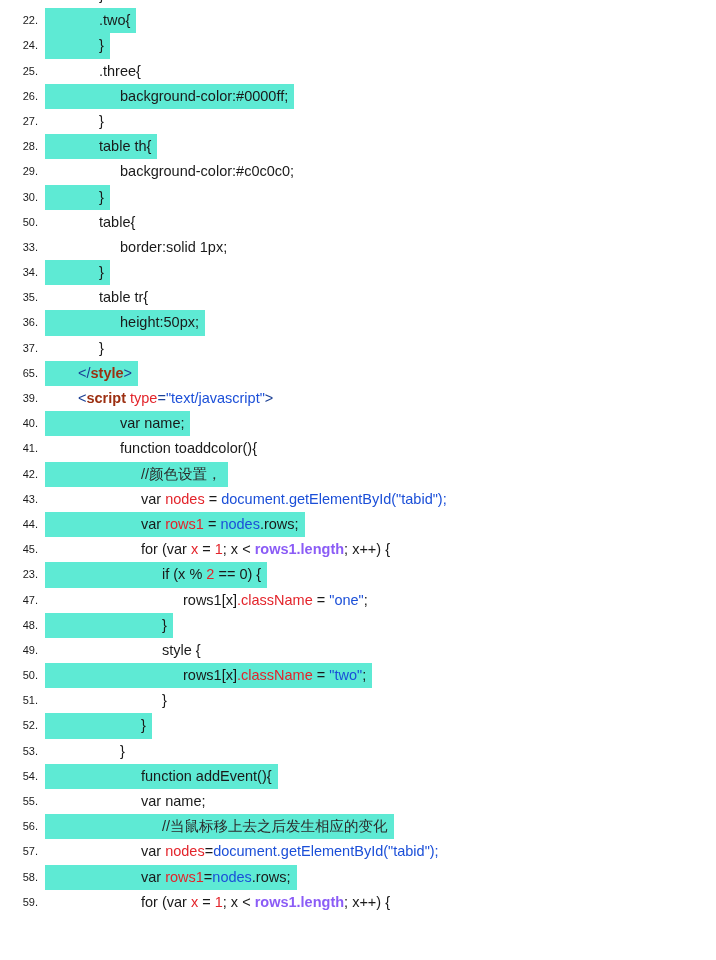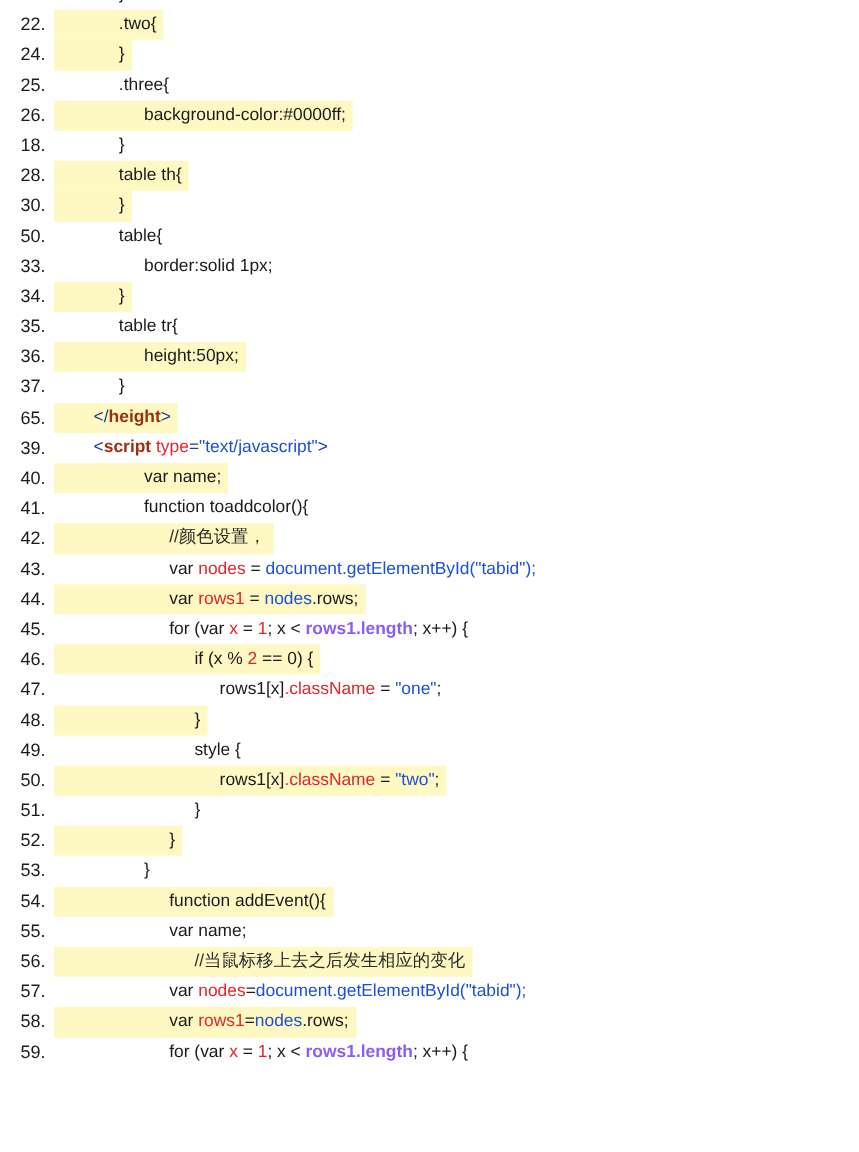--- a/index.html
+++ b/index.html
@@ -28,35 +28,35 @@
     white-space: nowrap;
     font-size: 14.5px;
     color: #1a1a1a;
   }
 
   .ln {
     display: inline-block;
     width: 38px;
     text-align: right;
     padding-right: 7px;
-    font-size: 15px;
+    font-size: 11px;
     color: #1b1b1b;
     font-family: "Liberation Sans", "DejaVu Sans", sans-serif;
     vertical-align: top;
   }
 
   .code-text {
     display: inline-block;
     vertical-align: top;
     padding-left: 5px;
     padding-right: 6px;
   }
 
   .code-line.alt .code-text {
-    background: #fef9c3;
+    background: #5eead4;
   }
 
   
   .i1 { padding-left: 33px; }
   .i2 { padding-left: 54px; }
   .i3 { padding-left: 75px; }
   .i4 { padding-left: 96px; }
   .i5 { padding-left: 117px; }
   .i6 { padding-left: 138px; }
 
@@ -93,27 +93,30 @@
 
   <div class="code-line">
     <span class="ln">25.</span><span class="code-text i2"><span class="t-plain">.three{</span></span>
   </div>
 
   <div class="code-line alt">
     <span class="ln">26.</span><span class="code-text i3"><span class="t-plain">background-color:#0000ff;</span></span>
   </div>
 
   <div class="code-line">
-    <span class="ln">18.</span><span class="code-text i2"><span class="t-plain">}</span></span>
+    <span class="ln">27.</span><span class="code-text i2"><span class="t-plain">}</span></span>
   </div>
 
   <div class="code-line alt">
     <span class="ln">28.</span><span class="code-text i2"><span class="t-plain">table th{</span></span>
   </div>
 
+  <div class="code-line">
+    <span class="ln">29.</span><span class="code-text i3"><span class="t-plain">background-color:#c0c0c0;</span></span>
+  </div>
 
   <div class="code-line alt">
     <span class="ln">30.</span><span class="code-text i2"><span class="t-plain">}</span></span>
   </div>
 
   <div class="code-line">
     <span class="ln">50.</span><span class="code-text i2"><span class="t-plain">table{</span></span>
   </div>
 
 
@@ -131,21 +134,21 @@
 
   <div class="code-line alt">
     <span class="ln">36.</span><span class="code-text i3"><span class="t-plain">height:50px;</span></span>
   </div>
 
   <div class="code-line">
     <span class="ln">37.</span><span class="code-text i2"><span class="t-plain">}</span></span>
   </div>
 
   <div class="code-line alt">
-    <span class="ln">65.</span><span class="code-text i1"><span class="t-punct">&lt;/</span><span class="t-tag">height</span><span class="t-punct">&gt;</span></span>
+    <span class="ln">65.</span><span class="code-text i1"><span class="t-punct">&lt;/</span><span class="t-tag">style</span><span class="t-punct">&gt;</span></span>
   </div>
 
   <div class="code-line">
     <span class="ln">39.</span><span class="code-text i1"><span class="t-punct">&lt;</span><span class="t-tag">script</span><span class="t-plain"> </span><span class="t-attr">type</span><span class="t-punct">=</span><span class="t-string">"text/javascript"</span><span class="t-punct">&gt;</span></span>
   </div>
 
   <div class="code-line alt">
     <span class="ln">40.</span><span class="code-text i3"><span class="t-plain">var name;</span></span>
   </div>
 
@@ -163,21 +166,21 @@
 
   <div class="code-line alt">
     <span class="ln">44.</span><span class="code-text i4"><span class="t-plain">var </span><span class="t-ident">rows1</span><span class="t-plain"> = </span><span class="t-builtin">nodes</span><span class="t-plain">.rows;</span></span>
   </div>
 
   <div class="code-line">
     <span class="ln">45.</span><span class="code-text i4"><span class="t-plain">for (var </span><span class="t-ident">x</span><span class="t-plain"> = </span><span class="t-num">1</span><span class="t-plain">; x &lt; </span><span class="t-bold">rows1.length</span><span class="t-plain">; x++) {</span></span>
   </div>
 
   <div class="code-line alt">
-    <span class="ln">46.</span><span class="code-text i5"><span class="t-plain">if (x % </span><span class="t-num">2</span><span class="t-plain"> == 0) {</span></span>
+    <span class="ln">23.</span><span class="code-text i5"><span class="t-plain">if (x % </span><span class="t-num">2</span><span class="t-plain"> == 0) {</span></span>
   </div>
 
   <div class="code-line">
     <span class="ln">47.</span><span class="code-text i6"><span class="t-plain">rows1[x]</span><span class="t-prop">.className</span><span class="t-plain"> = </span><span class="t-string">"one"</span><span class="t-plain">;</span></span>
   </div>
 
   <div class="code-line alt">
     <span class="ln">48.</span><span class="code-text i5"><span class="t-plain">}</span></span>
   </div>
 

